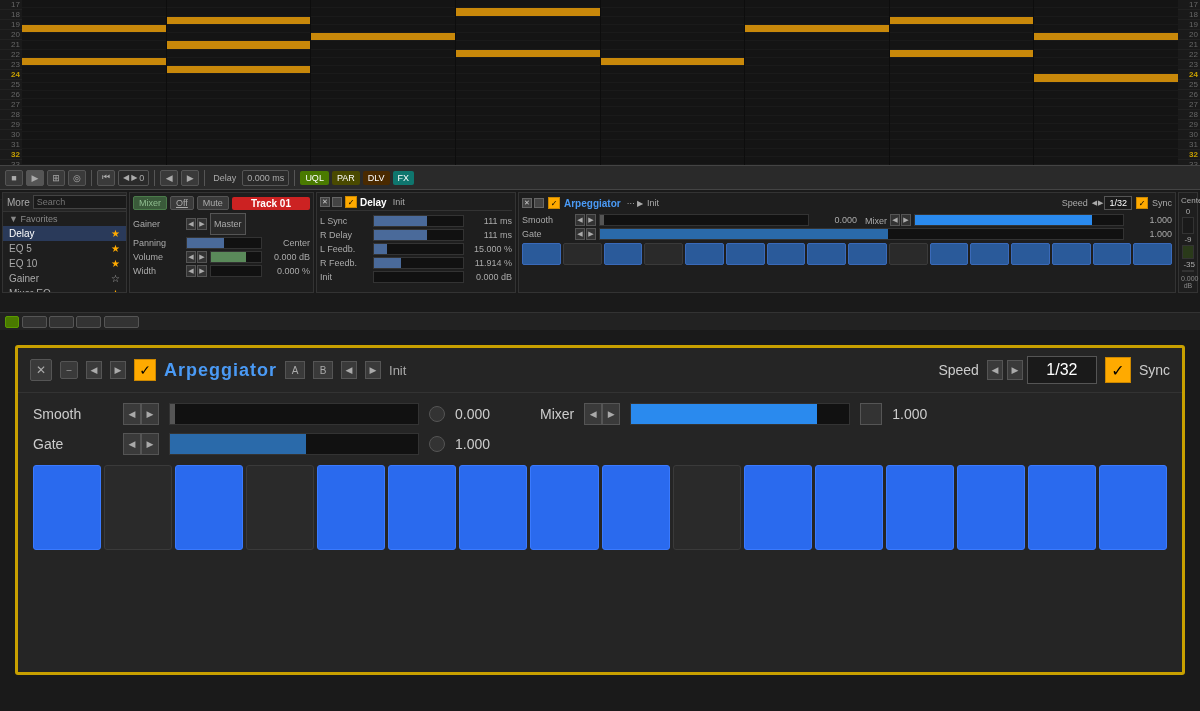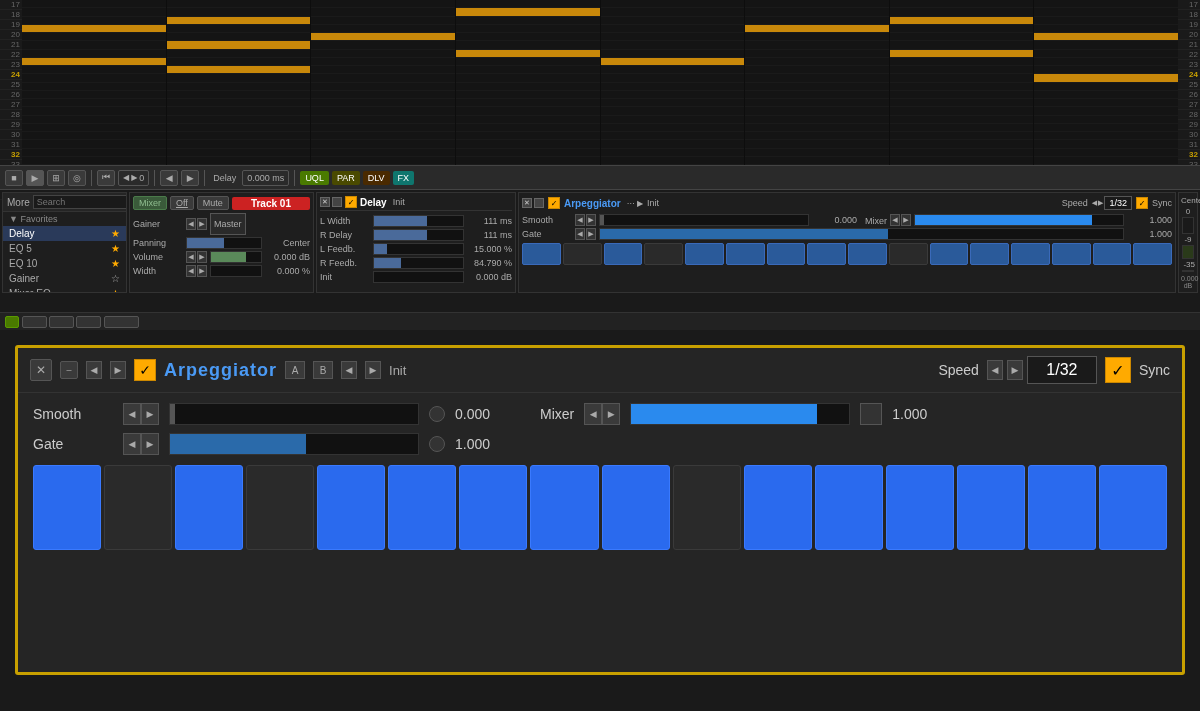--- a/index.html
+++ b/index.html
@@ -1085,21 +1085,21 @@
       <div class="panel-header">
         <div style="display:flex;gap:2px;align-items:center;">
           <div style="width:10px;height:10px;background:#444;border:1px solid #666;font-size:7px;display:flex;align-items:center;justify-content:center;cursor:pointer;">✕</div>
           <div style="width:10px;height:10px;background:#444;border:1px solid #666;display:flex;align-items:center;justify-content:center;cursor:pointer;"></div>
         </div>
         <div class="panel-check">✓</div>
         <div class="panel-title">Delay</div>
         <div style="font-size:9px;color:#aaa;margin-left:3px;">Init</div>
       </div>
       <div class="param-row">
-        <div class="param-label">L Width</div>
+        <div class="param-label">L Sync</div>
         <div class="param-slider-container">
           <div class="param-slider-fill" style="width:60%;"></div>
         </div>
         <div class="param-value">111 ms</div>
       </div>
       <div class="param-row">
         <div class="param-label">R Delay</div>
         <div class="param-slider-container">
           <div class="param-slider-fill" style="width:60%;"></div>
         </div>
@@ -1110,21 +1110,21 @@
         <div class="param-slider-container">
           <div class="param-slider-fill" style="width:15%;"></div>
         </div>
         <div class="param-value">15.000 %</div>
       </div>
       <div class="param-row">
         <div class="param-label">R Feedb.</div>
         <div class="param-slider-container">
           <div class="param-slider-fill" style="width:30%;"></div>
         </div>
-        <div class="param-value">84.790 %</div>
+        <div class="param-value">11.914 %</div>
       </div>
       <div class="param-row">
         <div class="param-label">Init</div>
         <div class="param-slider-container">
           <div class="param-slider-fill" style="width:0%;"></div>
         </div>
         <div class="param-value">0.000 dB</div>
       </div>
     </div>
 

